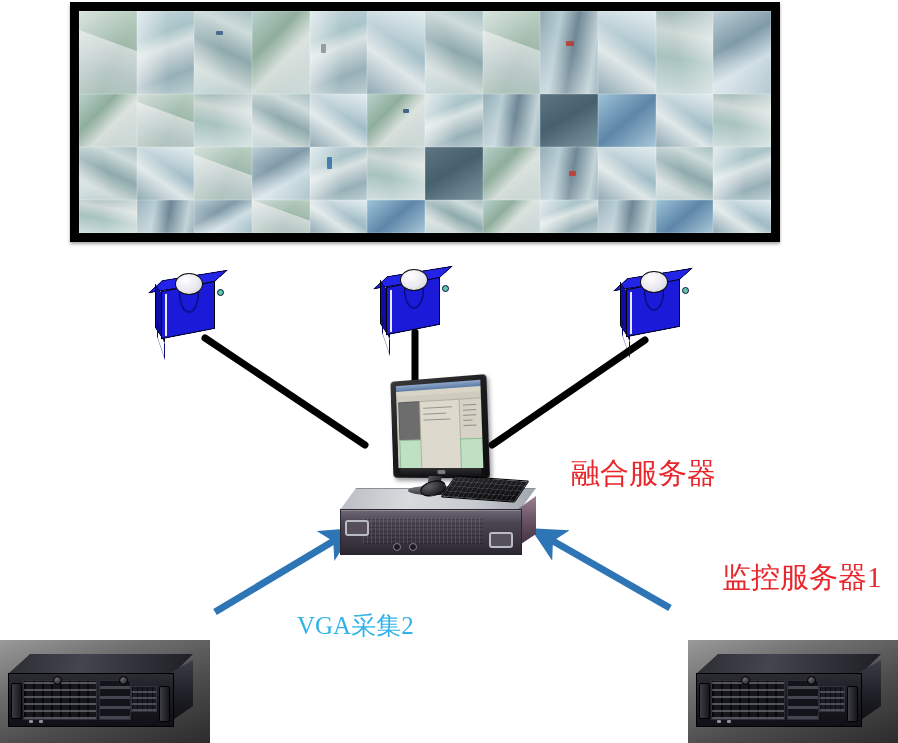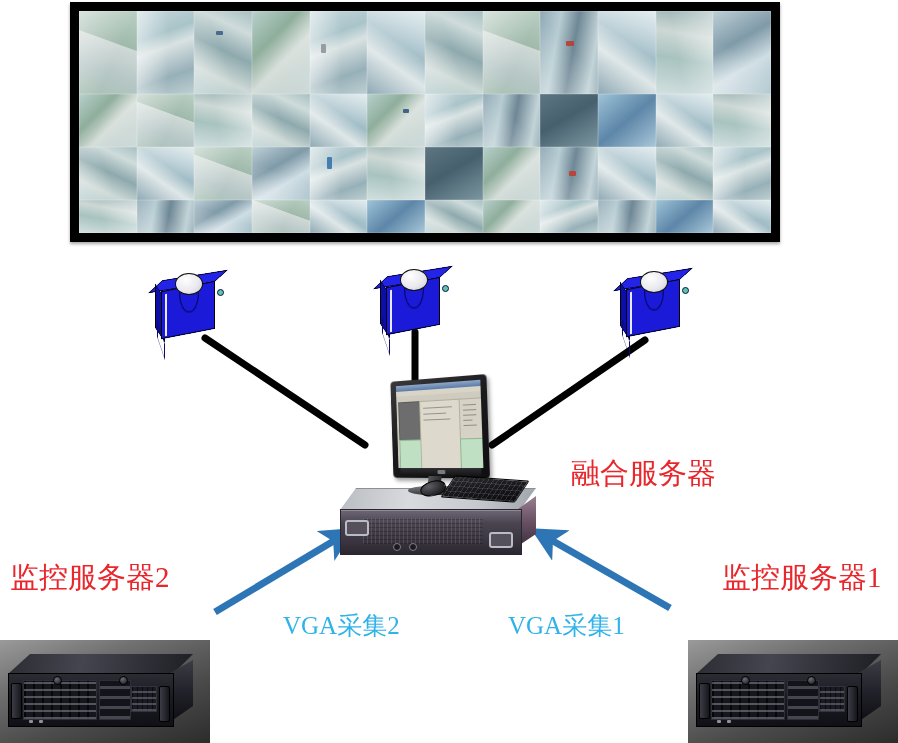--- a/index.html
+++ b/index.html
@@ -670,21 +670,19 @@
         <div class="rack-knob" style="left:110px; top:2px;"></div>
         <div class="rack-led" style="left:20px; top:46px;"></div>
         <div class="rack-led" style="left:30px; top:46px;"></div>
         <div class="rack-handle" style="left:150px; top:12px;"></div>
       </div>
     </div>
   </div>
 
   <div class="label label-red" style="left:571px; top:459px;text-align:center;">融合服务器</div>
 
-  <div class="label label-red" style="left:10px; top:563px;">监控服务器2</div>
 
   <div class="label label-red" style="left:722px; top:563px;">监控服务器1</div>
 
-  <div class="label label-cyan" style="left:283px; top:613px;text-align:center;">VGA采集2</div>
-
-  <div class="label label-cyan" style="left:508px; top:613px;">VGA采集1</div>
+  <div class="label label-cyan" style="left:297px; top:613px;text-align:center;">VGA采集2</div>
+
 
 </div>
 
 </body></html>

